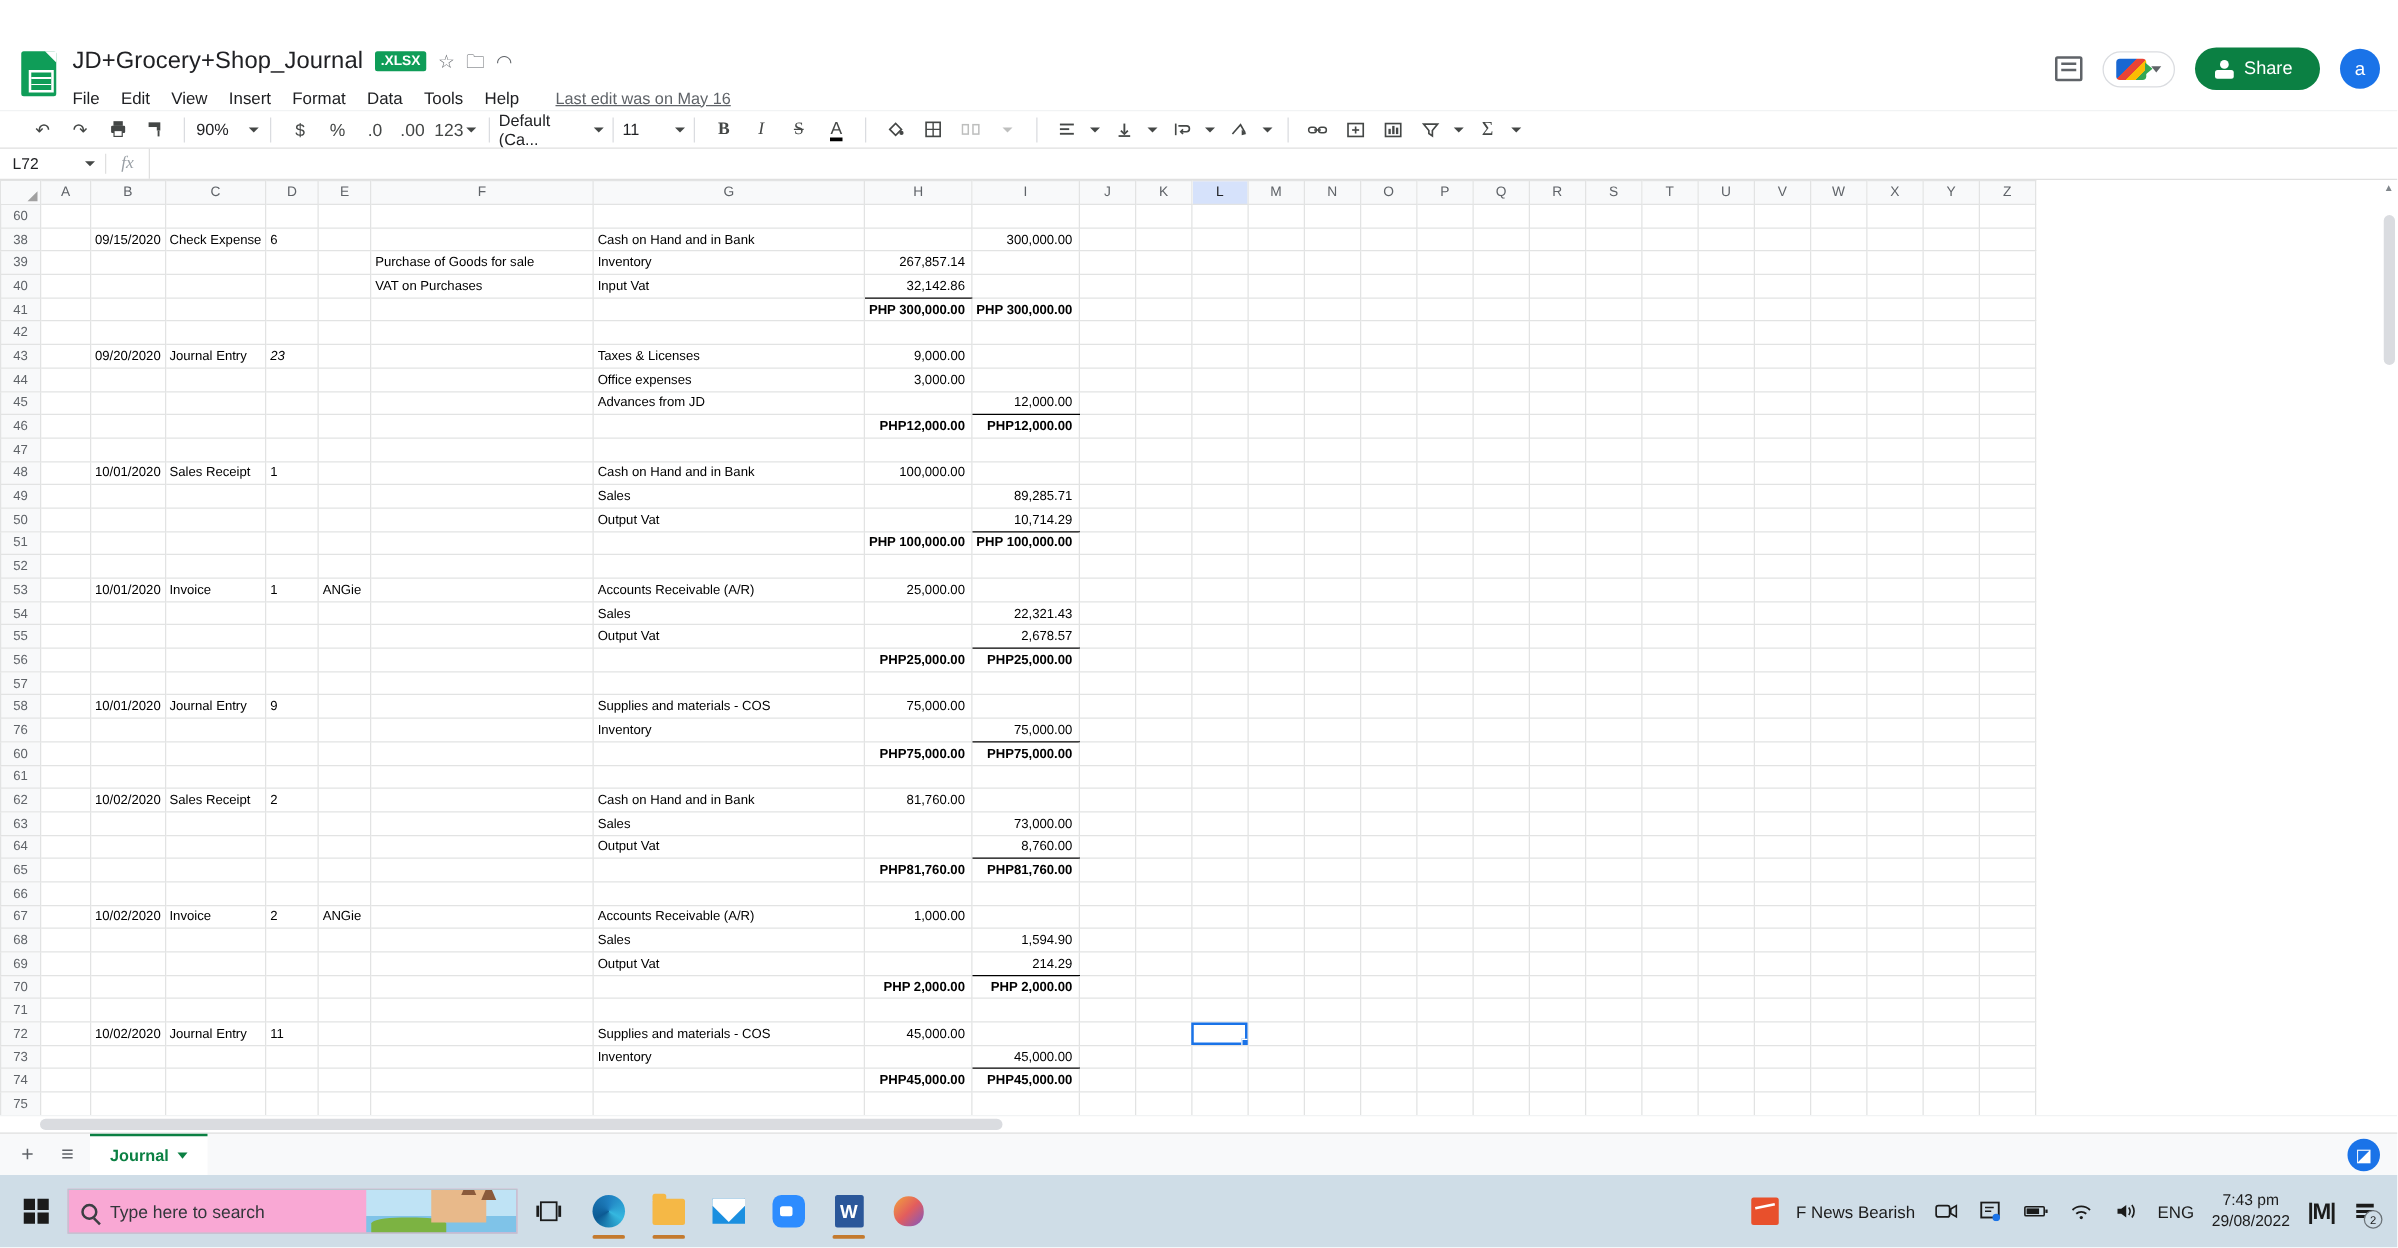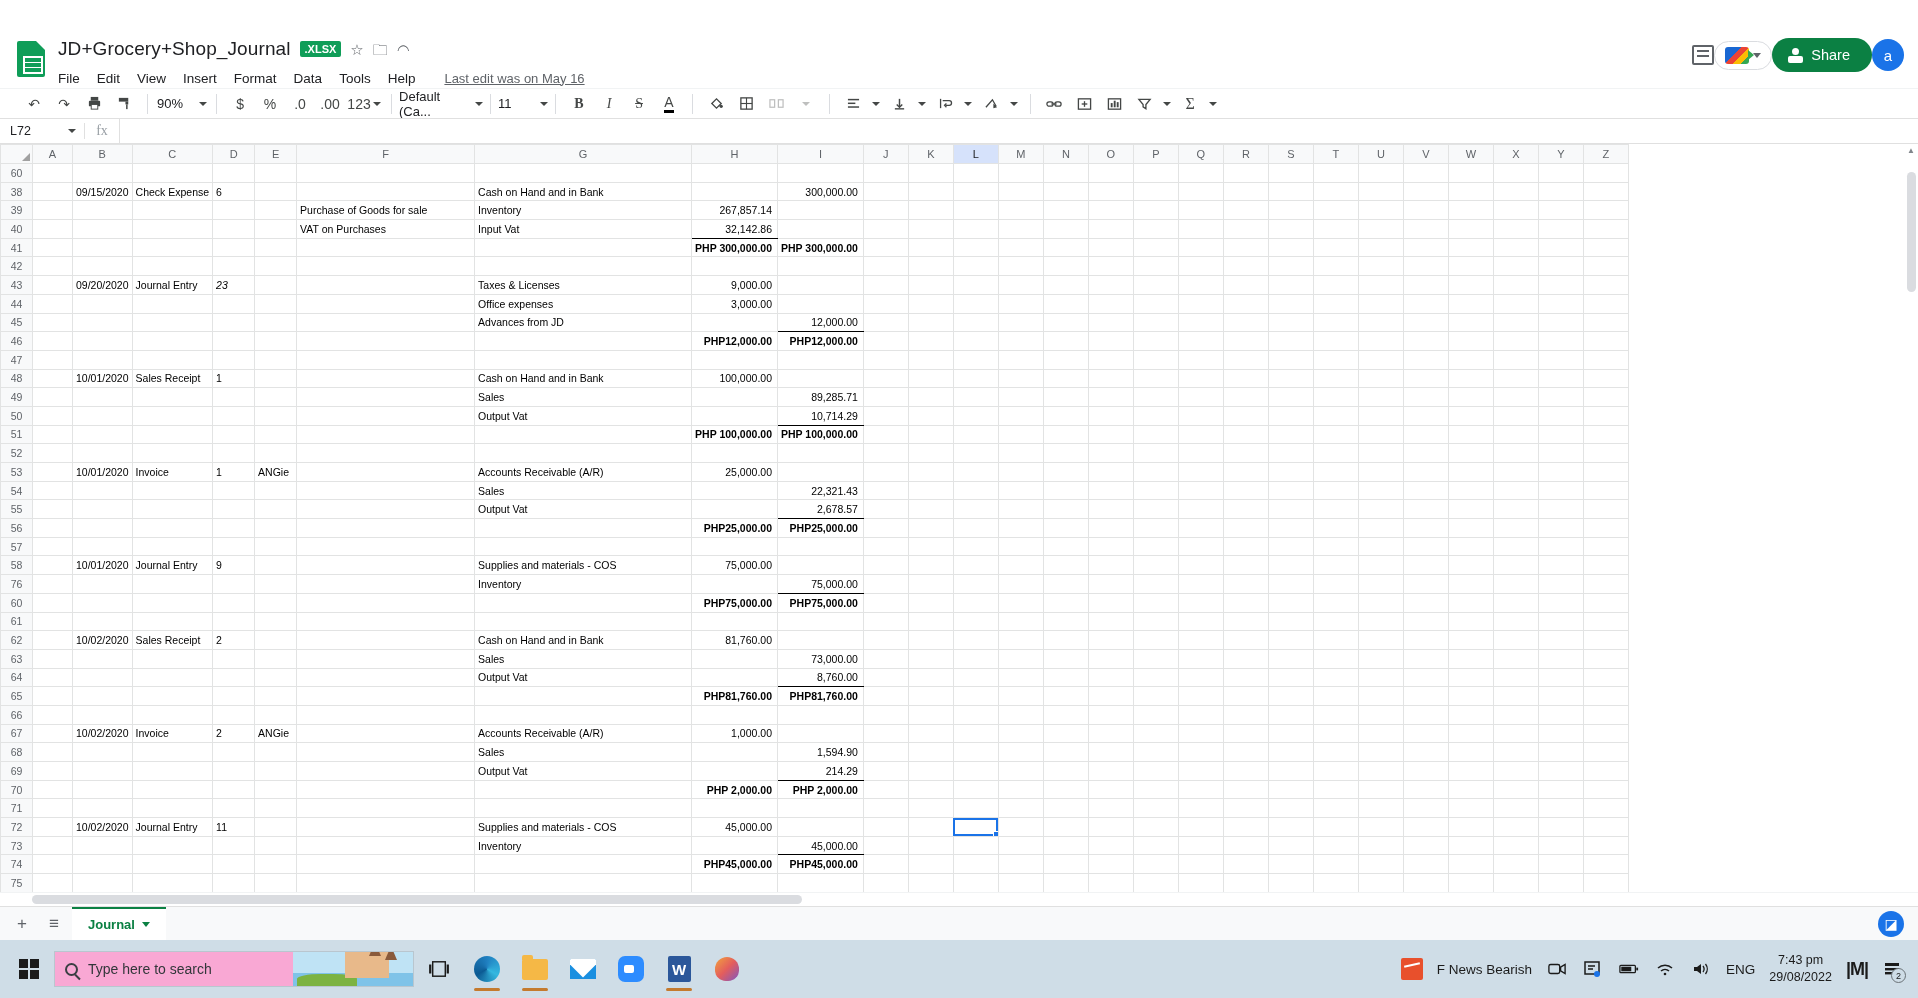--- a/index.html
+++ b/index.html
@@ -18,21 +18,21 @@
   .sheets-icon:after { content:""; position:absolute; left:6px; top:15px; width:16px; height:14px; border:2px solid #fff;
       background: repeating-linear-gradient(to bottom, transparent 0 4px, #fff 4px 5px); }
   .title-block { margin-left: 10px; display: flex; flex-direction: column; }
   .title-row { display:flex; align-items:center; gap: 9px; height: 30px; }
   .doc-title { font-size: 19px; color: #202124; letter-spacing: .1px; }
   .xlsx-badge { background:#0f9d58; color:#fff; font-size:11px; font-weight:bold; padding:2px 5px; border-radius:2px; line-height:1.1; }
   .ticon { color:#5f6368; font-size:15px; cursor:pointer; line-height:1; }
   .menu-row { display:flex; align-items:center; gap:17px; height:24px; font-size:13.5px; color:#202124; margin-top:2px; }
   .menu-row span { cursor: pointer; }
   .last-edit { color:#5f6368; text-decoration: underline; margin-left: 12px; font-size:13px; }
-  .tb-right { position:absolute; right:14px; top:10px; display:flex; align-items:center; }
+  .tb-right { position:absolute; right:14px; top:10px; display:flex; align-items:center; gap:16px; }
   .comment-btn { width:22px; height:20px; border:2px solid #5f6368; border-radius:2px; position:relative; }
   .comment-btn:after{content:"";position:absolute;left:3px;top:3px;right:3px;height:2px;background:#5f6368;box-shadow:0 5px 0 #5f6368;}
   .meet-pill { display:flex; align-items:center; gap:4px; border:1px solid #dadce0; border-radius:18px; padding:5px 10px; }
   .meet-cam { width:24px; height:17px; background: linear-gradient(135deg,#1967d2 0 40%, #ea4335 40% 60%, #fbbc04 60% 80%, #34a853 80%); border-radius:3px; position:relative;}
   .meet-cam:after{content:"";position:absolute;right:-5px;top:3px;border-left:6px solid #34a853;border-top:5px solid transparent;border-bottom:5px solid transparent;}
   .caret { width:0;height:0;border-left:4px solid transparent;border-right:4px solid transparent;border-top:5px solid #5f6368; }
   .share-btn { background:#0b8043; color:#fff; border-radius:18px; padding:9px 22px 9px 16px; display:flex; align-items:center; gap:8px; font-size:14.5px; cursor:pointer; }
   .lock-person { width:15px; height:15px; position:relative; }
   .lock-person:before{content:"";position:absolute;left:4px;top:0;width:7px;height:7px;border-radius:50%;background:#fff;}
   .lock-person:after{content:"";position:absolute;left:0;top:8px;width:15px;height:7px;border-radius:2px;background:#fff;}
@@ -49,21 +49,21 @@
   .sm-caret { width:0;height:0;border-left:4px solid transparent;border-right:4px solid transparent;border-top:4px solid #444746; }
   .bold-i { font-weight:bold; font-family:"Liberation Serif",serif; }
   .ital-i { font-style:italic; font-family:"Liberation Serif",serif; }
   .underA { border-bottom:3px solid #000; line-height:1; padding-bottom:1px; }
 
   
   .formulabar { height:26px; display:flex; align-items:center; border-top:1px solid #e0e0e0; border-bottom:1px solid #e0e0e0; background:#fff; }
   .namebox { width:84px; height:100%; display:flex; align-items:center; padding-left:10px; font-size:12.5px; color:#202124; }
   .namebox-caret { margin-left:auto; margin-right:8px; }
   .nb-sep { width:1px;height:16px;background:#e0e0e0; }
-  .fx { width:34px; text-align:center; color:#9aa0a6; font-family:"Liberation Serif",serif; font-size:14px; }
+  .fx { width:34px; text-align:center; color:#9aa0a6; font-style:italic; font-family:"Liberation Serif",serif; font-size:14px; }
   .formula-input { flex:1; height:100%; border-left:1px solid #e0e0e0; padding-left:8px; display:flex; align-items:center; font-size:12.5px; color:#202124; }
 
   
   .gridwrap { flex:1; position:relative; overflow:hidden; background:#fff; display:flex; flex-direction:column; }
   table.grid { border-collapse: collapse; table-layout: fixed; }
   .grid th, .grid td { border:1px solid #e2e3e3; font-size:10.5px; color:#000; height:18.7px; padding:0 3px; overflow:hidden; white-space:nowrap; }
   .grid th { background:#f8f9fa; color:#5f6368; font-weight:normal; text-align:center; font-size:11px; height:19px; }
   th.corner { width:32px; background:#f8f9fa; position:relative; }
   th.corner:after { content:""; position:absolute; right:2px; bottom:2px; border-bottom:8px solid #a1a1a1; border-left:8px solid transparent; }
   td.rowhead { background:#f8f9fa; color:#5f6368; text-align:center; font-size:10.5px; width:32px; }

